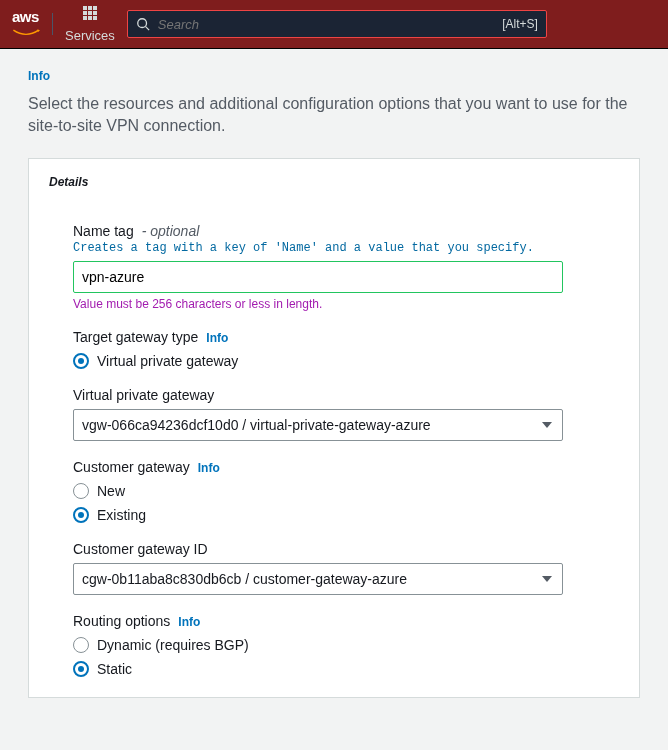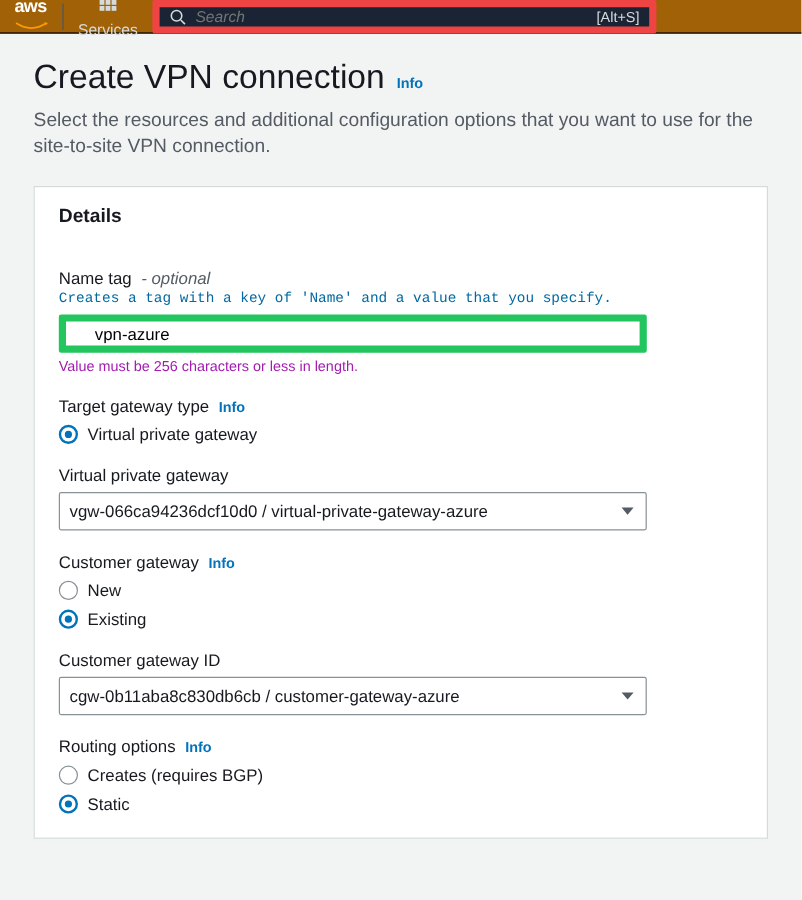--- a/index.html
+++ b/index.html
@@ -4,22 +4,22 @@
 <style>
 * { box-sizing: border-box; margin: 0; padding: 0; }
 body {
   font-family: "Amazon Ember", "Helvetica Neue", Arial, sans-serif;
   background: #f2f3f3;
   color: #16191f;
   font-size: 14px;
   width: 668px;
 }
 .topnav {
-  background: #a16207;
-  height: 28px;
+  background: #7f1d1d;
+  height: 49px;
   display: flex;
   align-items: center;
   padding: 0 12px;
   gap: 12px;
   border-bottom: 1px solid #000;
 }
 .aws-logo {
   display: flex; align-items: center; gap: 2px;
 }
 .aws-logo-text {
@@ -28,45 +28,45 @@
 .aws-smile {
   width: 28px; height: 10px; margin-top: 2px;
 }
 .nav-sep { width:1px; height:22px; background:#4a5568; }
 .services-btn {
   display: flex; align-items: center; gap: 8px; color: #d5dbdb; font-size: 13px; flex-direction: column;
 }
 .grid-icon { width: 14px; height: 14px; display:grid; grid-template-columns:repeat(3,4px); grid-template-rows:repeat(3,4px); gap:1px; }
 .grid-icon span { background:#d5dbdb; }
 .search-wrap {
-  flex: 1; display:flex; align-items:center; background:#1b2434; border:6px solid #ef4444; border-radius:2px; height:28px; padding:0 8px; gap:8px; max-width:420px;
+  flex: 1; display:flex; align-items:center; background:#1b2434; border:1px solid #ef4444; border-radius:2px; height:28px; padding:0 8px; gap:8px; max-width:420px;
 }
 .search-wrap input {
   flex:1; background:transparent; border:none; color:#d5dbdb; font-style:italic; font-size:13px; outline:none;
 }
 .search-hint { color:#d5dbdb; font-size:12px; }
 .page {
   padding: 20px 28px;
 }
 .page-title-row { display:flex; align-items:baseline; gap:10px; margin-bottom:10px;}
 h1 { font-size: 28px; font-weight: 400; color:#16191f;}
 .info-link { color:#0073bb; font-size:12px; font-weight:700; cursor:pointer;}
 .page-desc { font-size:16px; color:#545b64; margin-bottom:20px; line-height:1.4;}
 .card {
   background:#fff; border:1px solid #d5dbdb; margin-left:0;
 }
 .card-header { padding:16px 20px 8px; }
-.card-header h2 { font-size:16px; font-weight:700; }
+.card-header h2 { font-size:12px; font-weight:700;font-style:italic; }
 .card-body { padding: 8px 20px 20px; }
-.field { margin-top:18px; }
+.field { margin-top:18px;margin-left:24px; }
 .field-label { font-size:14px; color:#16191f; display:flex; align-items:baseline; gap:8px;}
 .field-label .optional { font-style:italic; color:#545b64; font-weight:400;}
 .field-sub { font-size:12px; color:#0369a1; margin-top:2px;font-family:Liberation Mono, monospace; }
 .text-input {
-  width: 490px; max-width:100%; height:32px; border:6px solid #22c55e; border-radius:2px; padding:0 24px; font-size:14px; margin-top:6px;
+  width: 490px; max-width:100%; height:32px; border:1px solid #22c55e; border-radius:2px; padding:0 8px; font-size:14px; margin-top:6px;
 }
 .field-hint { font-size:12px; color:#a21caf; margin-top:4px;}
 .radio-group { margin-top:8px; display:flex; flex-direction:column; gap:8px; }
 .radio-item { display:flex; align-items:center; gap:8px; }
 .radio {
   width:16px; height:16px; border:1px solid #879196; border-radius:50%; display:flex; align-items:center; justify-content:center; cursor:pointer; flex-shrink:0;
 }
 .radio.checked { border:2px solid #0073bb; }
 .radio.checked::after { content:""; width:6px; height:6px; border-radius:50%; background:#0073bb; }
 .radio-label { font-size:14px; }
@@ -111,21 +111,20 @@
         <circle cx="7" cy="7" r="5" stroke="#d5dbdb" stroke-width="1.5" fill="none"></circle>
         <line x1="11" y1="11" x2="15" y2="15" stroke="#d5dbdb" stroke-width="1.5"></line>
       </svg>
     <input type="text" placeholder="Search" style="">
     <span class="search-hint">[Alt+S]</span>
   </div>
 </div>
 
 <div class="page">
   <div class="page-title-row">
-    <h1>Create VPN connection</h1>
     <span class="info-link">Info</span>
   </div>
   <p class="page-desc">Select the resources and additional configuration options that you want to use for the site-to-site VPN connection.</p>
 
   <div class="card">
     <div class="card-header">
       <h2>Details</h2>
     </div>
     <div class="card-body">
 
@@ -188,21 +187,21 @@
       </div>
 
       <div class="field">
         <div class="field-label">
           <span>Routing options</span>
           <span class="info-link">Info</span>
         </div>
         <div class="radio-group">
           <div class="radio-item">
             <div class="radio"></div>
-            <span class="radio-label">Creates (requires BGP)</span>
+            <span class="radio-label">Dynamic (requires BGP)</span>
           </div>
           <div class="radio-item">
             <div class="radio checked"></div>
             <span class="radio-label">Static</span>
           </div>
         </div>
       </div>
 
     </div>
   </div>

